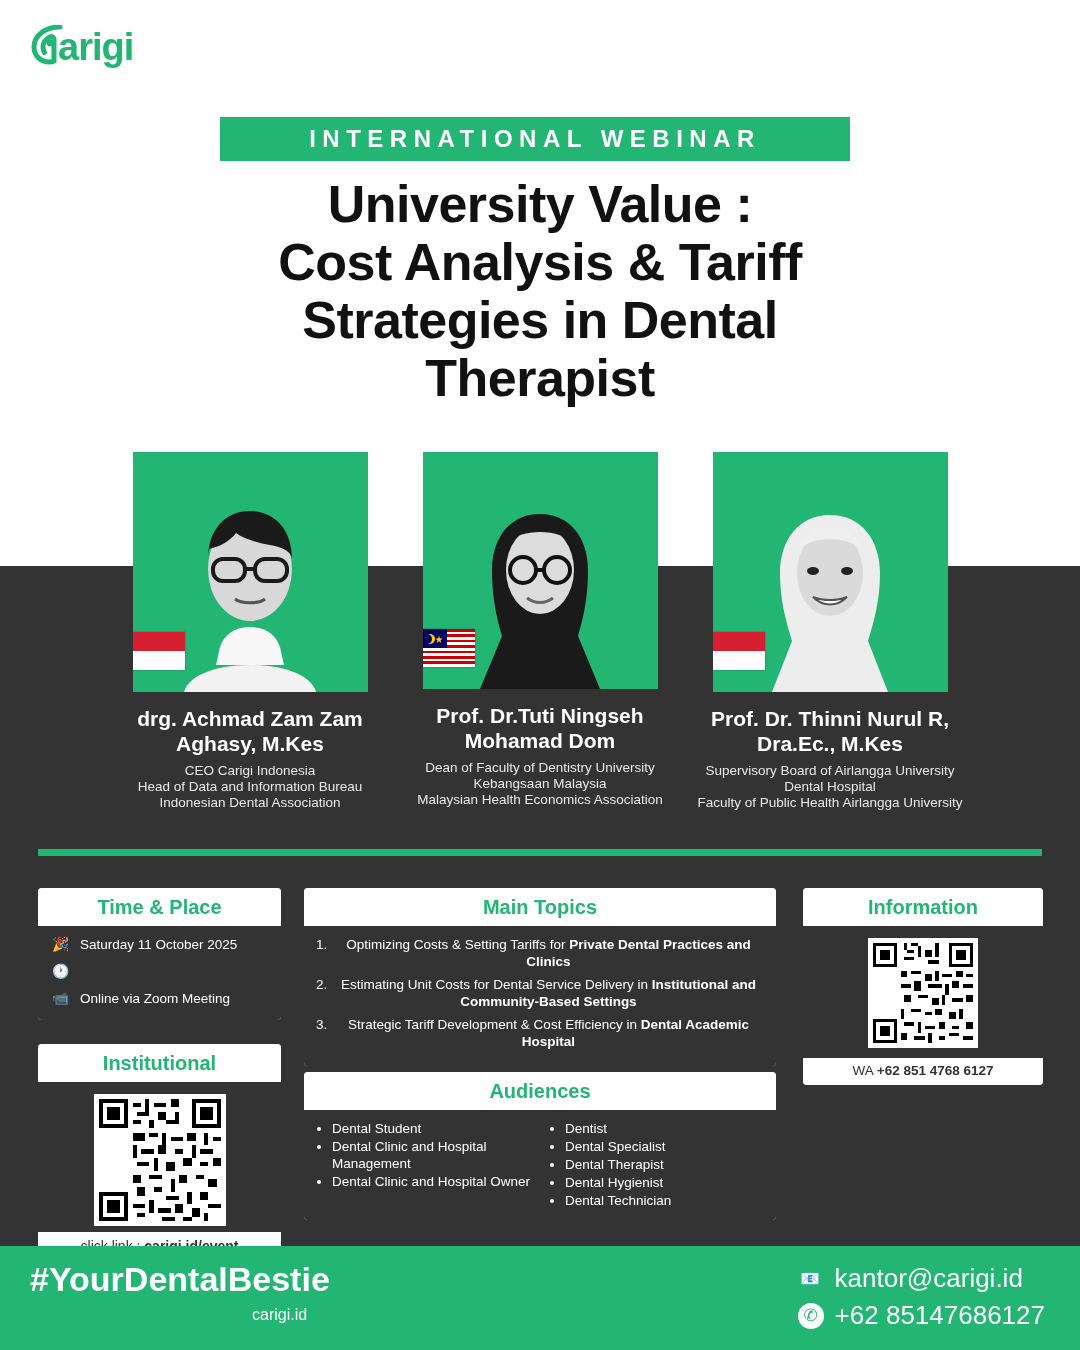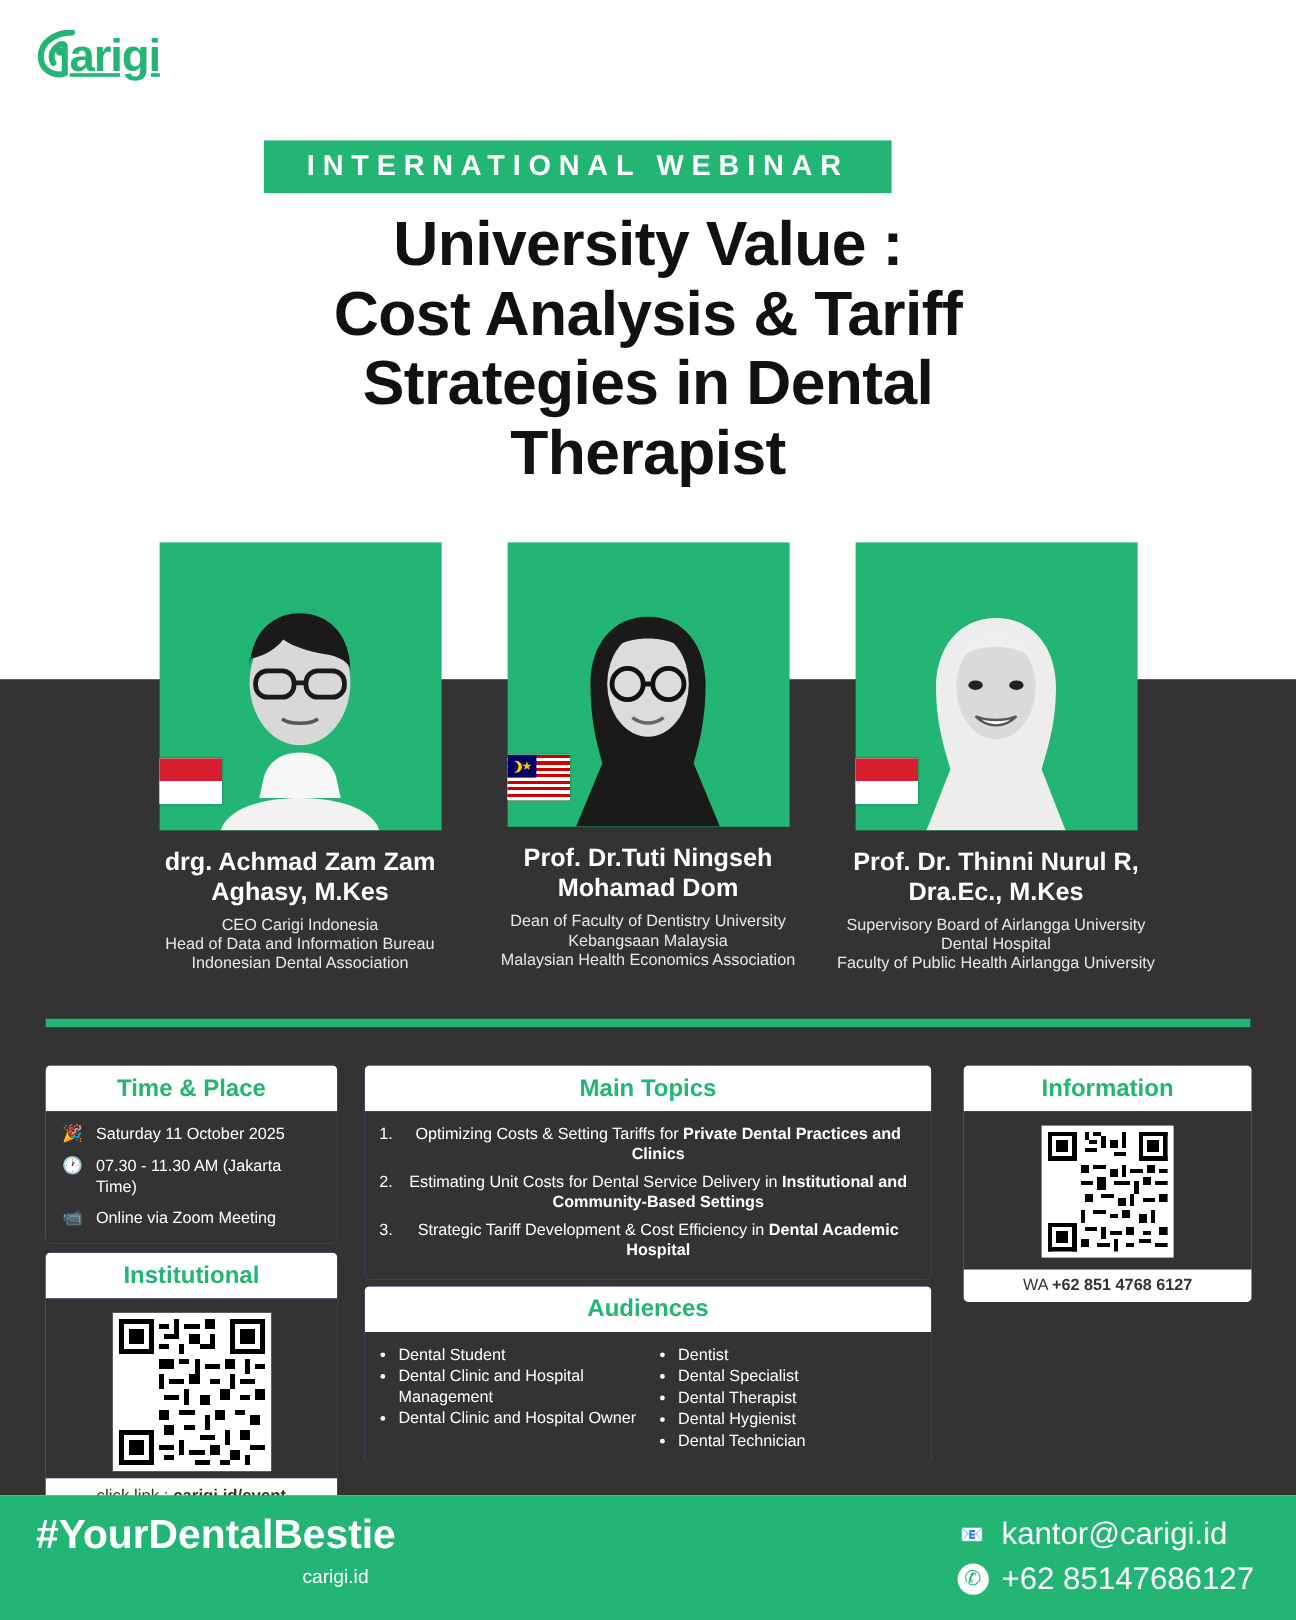--- a/index.html
+++ b/index.html
@@ -15,25 +15,25 @@
   .dark-bg {
     position:absolute; left:0; top:566px; width:1080px; height:680px;
     background:#333333;
   }
   .white-top { position:absolute; left:0; top:0; width:1080px; height:566px; background:#fff; }
 
   
   .logo { position:absolute; left:30px; top:25px; display:flex; align-items:center; }
   .logo-mark { width:34px; height:44px; position:relative; }
   .logo-mark svg { display:block; }
-  .logo-text { font-size:38px; font-weight:bold; color:#22b573; letter-spacing:-1px; margin-left:-6px; font-family:"Liberation Sans", sans-serif;text-decoration:underline;}
+  .logo-text { font-size:38px; font-weight:bold; color:#22b573; letter-spacing:-1px; margin-left:-6px; font-family:"Liberation Sans", sans-serif;}
 
   
   .banner {
-    position:absolute; left:220px; top:117px; width:523px; height:44px;
+    position:absolute; left:220px; top:117px; width:630px; height:44px;
     background:#22b573; color:#ffffff;
     display:flex; align-items:center; justify-content:center;
     font-size:24px; font-weight:bold; letter-spacing:6.5px;
   }
 
   
   .title {
     position:absolute; left:90px; top:175px; width:900px;
     text-align:center; color:#111111;
     font-size:52px; line-height:58px; font-weight:bold;
@@ -66,21 +66,21 @@
   .flag.my .star { position:absolute; left:20px; top:6px; color:#ffcc00; font-size:10px; line-height:10px; }
 
   .sp-name { margin-top:14px; font-size:21px; font-weight:bold; color:#111; line-height:25px; }
   .dark .sp-name { color:#ffffff; }
   .sp-role { margin-top:7px; font-size:13.5px; color:#e8e8e8; line-height:16px; }
 
   
   .divider { position:absolute; left:38px; top:849px; width:1004px; height:7px; background:#22b573; }
 
   
-  .card { position:absolute; background:#8b5cf6; border-radius:4px; overflow:hidden; }
+  .card { position:absolute; background:#bef264; border-radius:4px; overflow:hidden; }
   .card-head {
     text-align:center; font-size:20px; font-weight:bold; color:#22b573;
     padding:8px 0 7px; background:#ffffff;
   }
   .card-body { background:#333333; padding:10px 12px; }
 
   #time-place { left:38px; top:888px; width:243px; }
   #main-topics { left:304px; top:888px; width:472px; }
   #information { left:803px; top:888px; width:240px; }
   #registrations { left:38px; top:1044px; width:243px; }
@@ -228,21 +228,20 @@
 
   <div class="card" id="time-place">
     <div class="card-head">Time &amp; Place</div>
     <div class="card-body">
       <div class="tp-row">
         <span class="tp-icon">🎉</span>
         <span class="tp-text">Saturday 11 October 2025</span>
       </div>
       <div class="tp-row">
         <span class="tp-icon">🕐</span>
-        <span class="tp-text">07.30 - 11.30 AM (Jakarta Time)</span>
       </div>
       <div class="tp-row">
         <span class="tp-icon">📹</span>
         <span class="tp-text">Online via Zoom Meeting</span>
       </div>
     </div>
   </div>
 
   <div class="card" id="main-topics">
     <div class="card-head">Main Topics</div>

